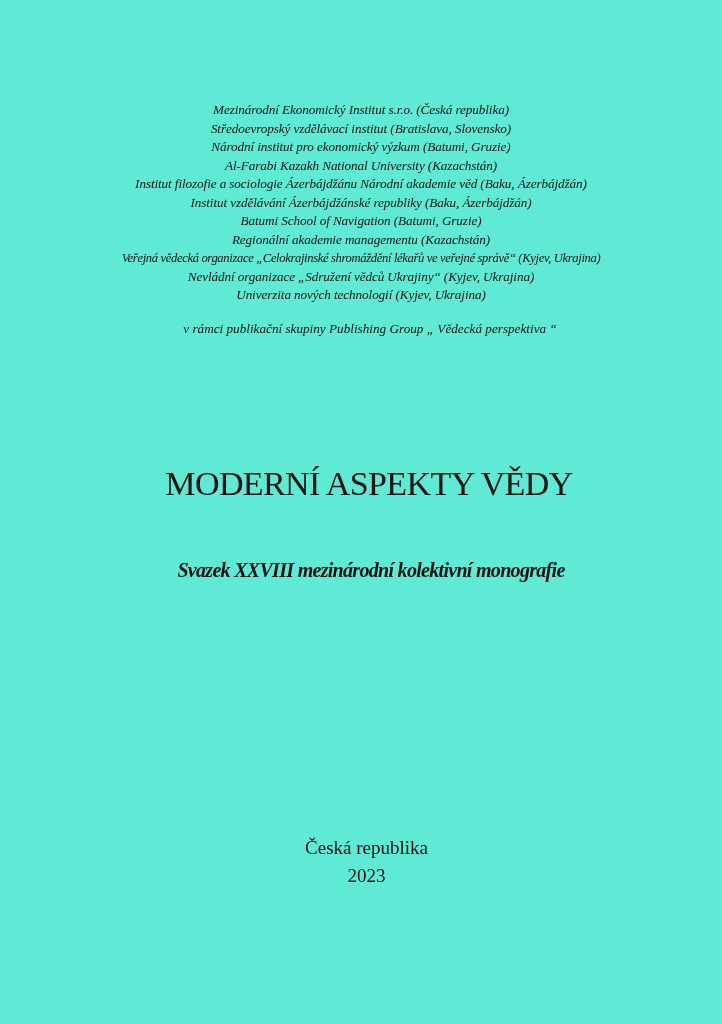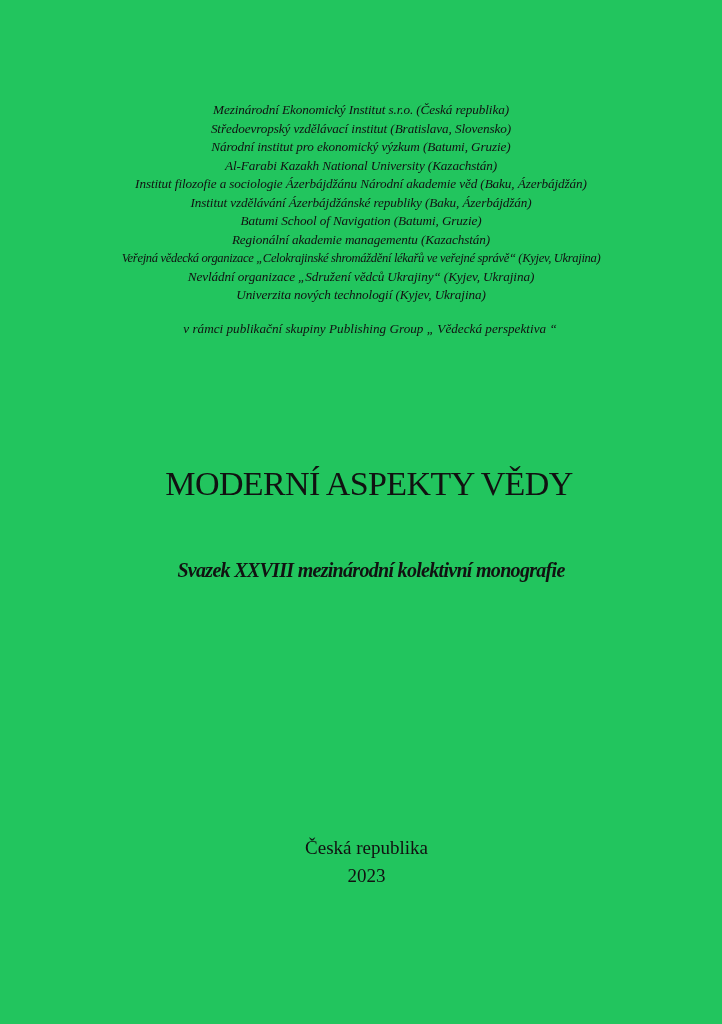--- a/index.html
+++ b/index.html
@@ -13,21 +13,21 @@
       position: relative;
       overflow: hidden;
       color: #111111;
       font-family: "Liberation Serif", "DejaVu Serif", serif;
     }
     .page {
       position: absolute;
       left: 0; top: 0;
       width: 722px;
       height: 1024px;
-      background: #22c55e;
+      background: #5eead4;
     }
     .institutions {
       position: absolute;
       left: 0;
       top: 101px;
       width: 740px;
       margin-left: -9px;
       text-align: center;
     }
     .institution {

